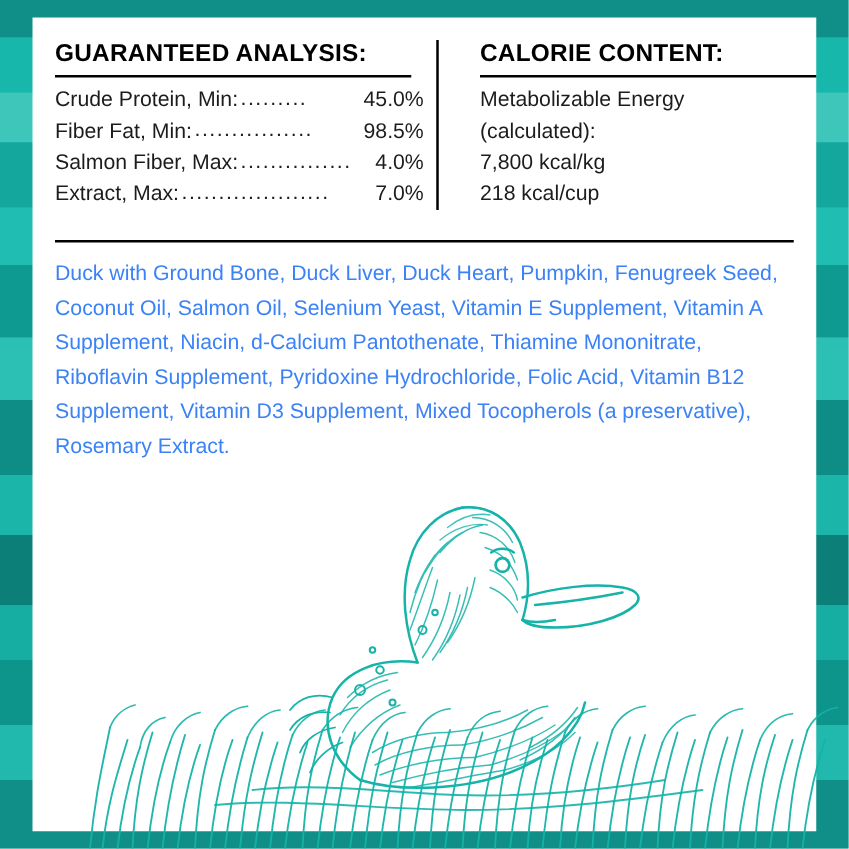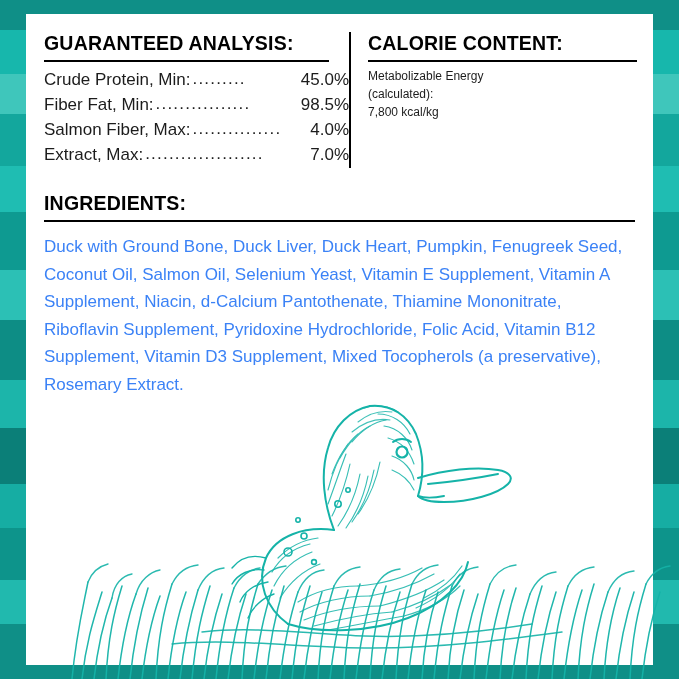--- a/index.html
+++ b/index.html
@@ -52,25 +52,26 @@
   }
 
   
   .top-cols {
     display: flex;
     flex-direction: row;
     width: 100%;
   }
   .col-left {
     width: 305px;
+    padding-right: 10px;
     box-sizing: border-box;
   }
   .col-right {
     width: 286px;
-    padding-left: 17px;
+    padding-left: 33px;
     box-sizing: border-box;
     border-left: 2px solid #000000;
   }
   .sec-title {
     font-size: 19.5px;
     font-weight: bold;
     letter-spacing: 0.2px;
     color: #000000;
     line-height: 1.2;
     padding-bottom: 5px;
@@ -98,21 +99,21 @@
     margin: 0 2px;
     color: #1c1c1c;
     letter-spacing: 1.2px;
     font-size: 17px;
     position: relative;
     top: -1px;
   }
   .ga-val { flex: none; text-align: left; }
 
   .cal-line {
-    font-size: 12px;
+    font-size: 17px;
     color: #1c1c1c;
     line-height: 1.47;
   }
 
   
   .ing-block { margin-top: 24px; }
   .ing-title {
     font-size: 19.5px;
     font-weight: bold;
     letter-spacing: 0.2px;
@@ -194,25 +195,25 @@
             <span class="ga-val">7.0%</span>
           </div>
         </div>
 
         <div class="col-right">
           <div class="sec-title">CALORIE CONTENT:</div>
           <div class="rule rule-right"></div>
           <div class="cal-line">Metabolizable Energy</div>
           <div class="cal-line">(calculated):</div>
           <div class="cal-line">7,800 kcal/kg</div>
+          <div class="cal-line">218 kcal/cup</div>
         </div>
       </div>
 
       <div class="ing-block">
-        <div class="ing-title">INGREDIENTS:</div>
         <div class="ing-rule"></div>
         <div class="ing-text">Duck with Ground Bone, Duck Liver, Duck Heart, Pumpkin, Fenugreek Seed, Coconut Oil, Salmon Oil, Selenium Yeast, Vitamin E Supplement, Vitamin A Supplement, Niacin,  d-Calcium Pantothenate, Thiamine Mononitrate, Riboflavin Supplement, Pyridoxine Hydrochloride, Folic Acid, Vitamin B12 Supplement, Vitamin D3 Supplement, Mixed Tocopherols (a preservative), Rosemary Extract.</div>
       </div>
     </div>
 
     <div class="art">
       <svg viewBox="0 0 627 293" width="627" height="293" xmlns="http://www.w3.org/2000/svg">
         <g fill="none" stroke="#15b3a8" stroke-linecap="round">
 
           <g stroke-width="1.5" opacity="0.95">

